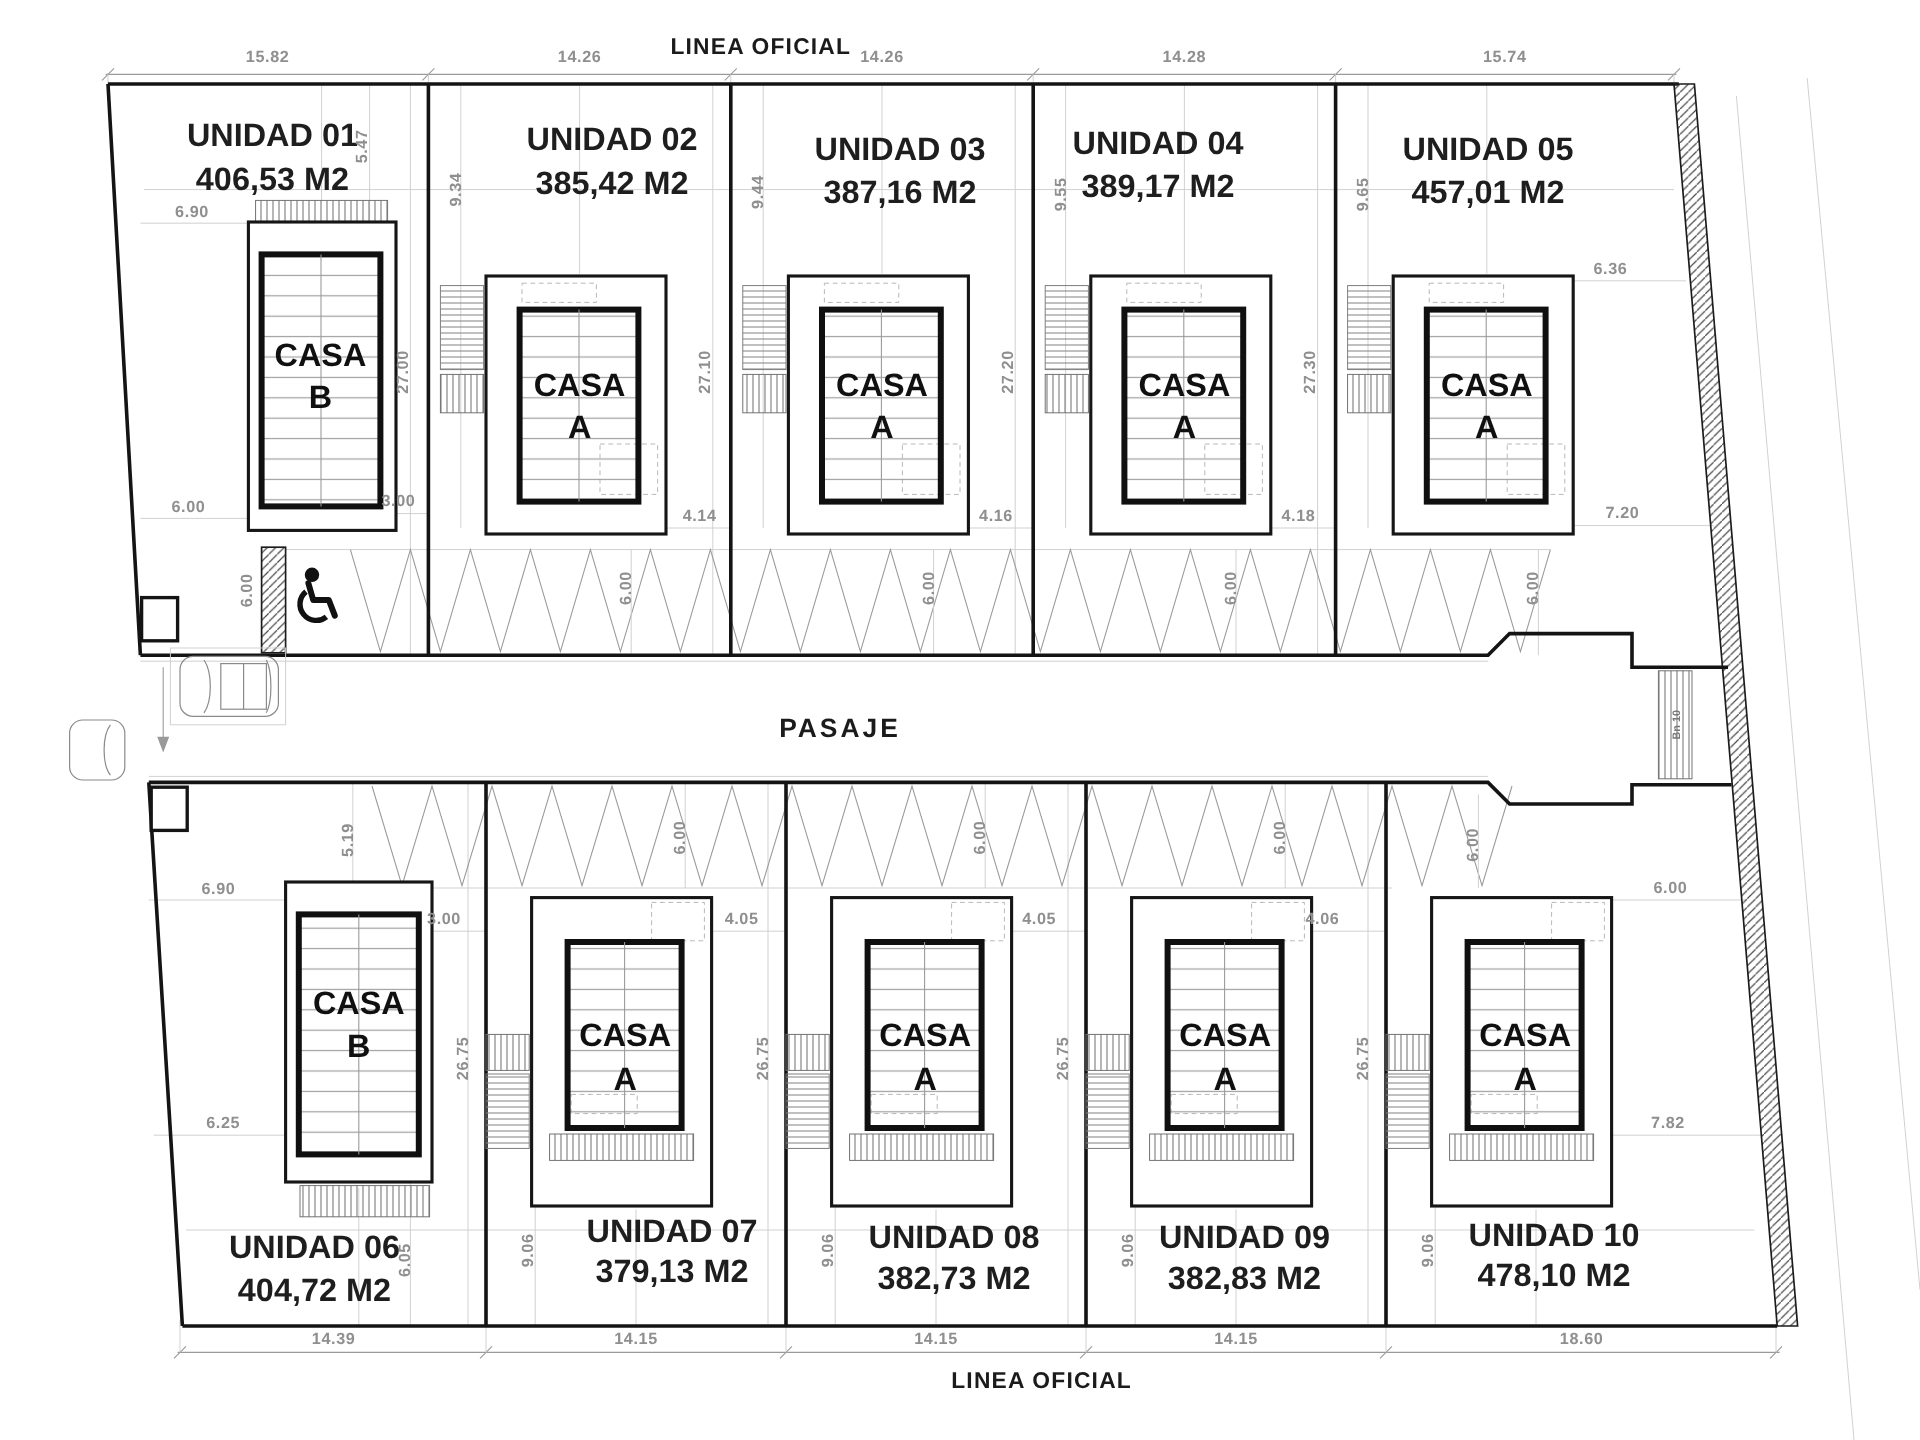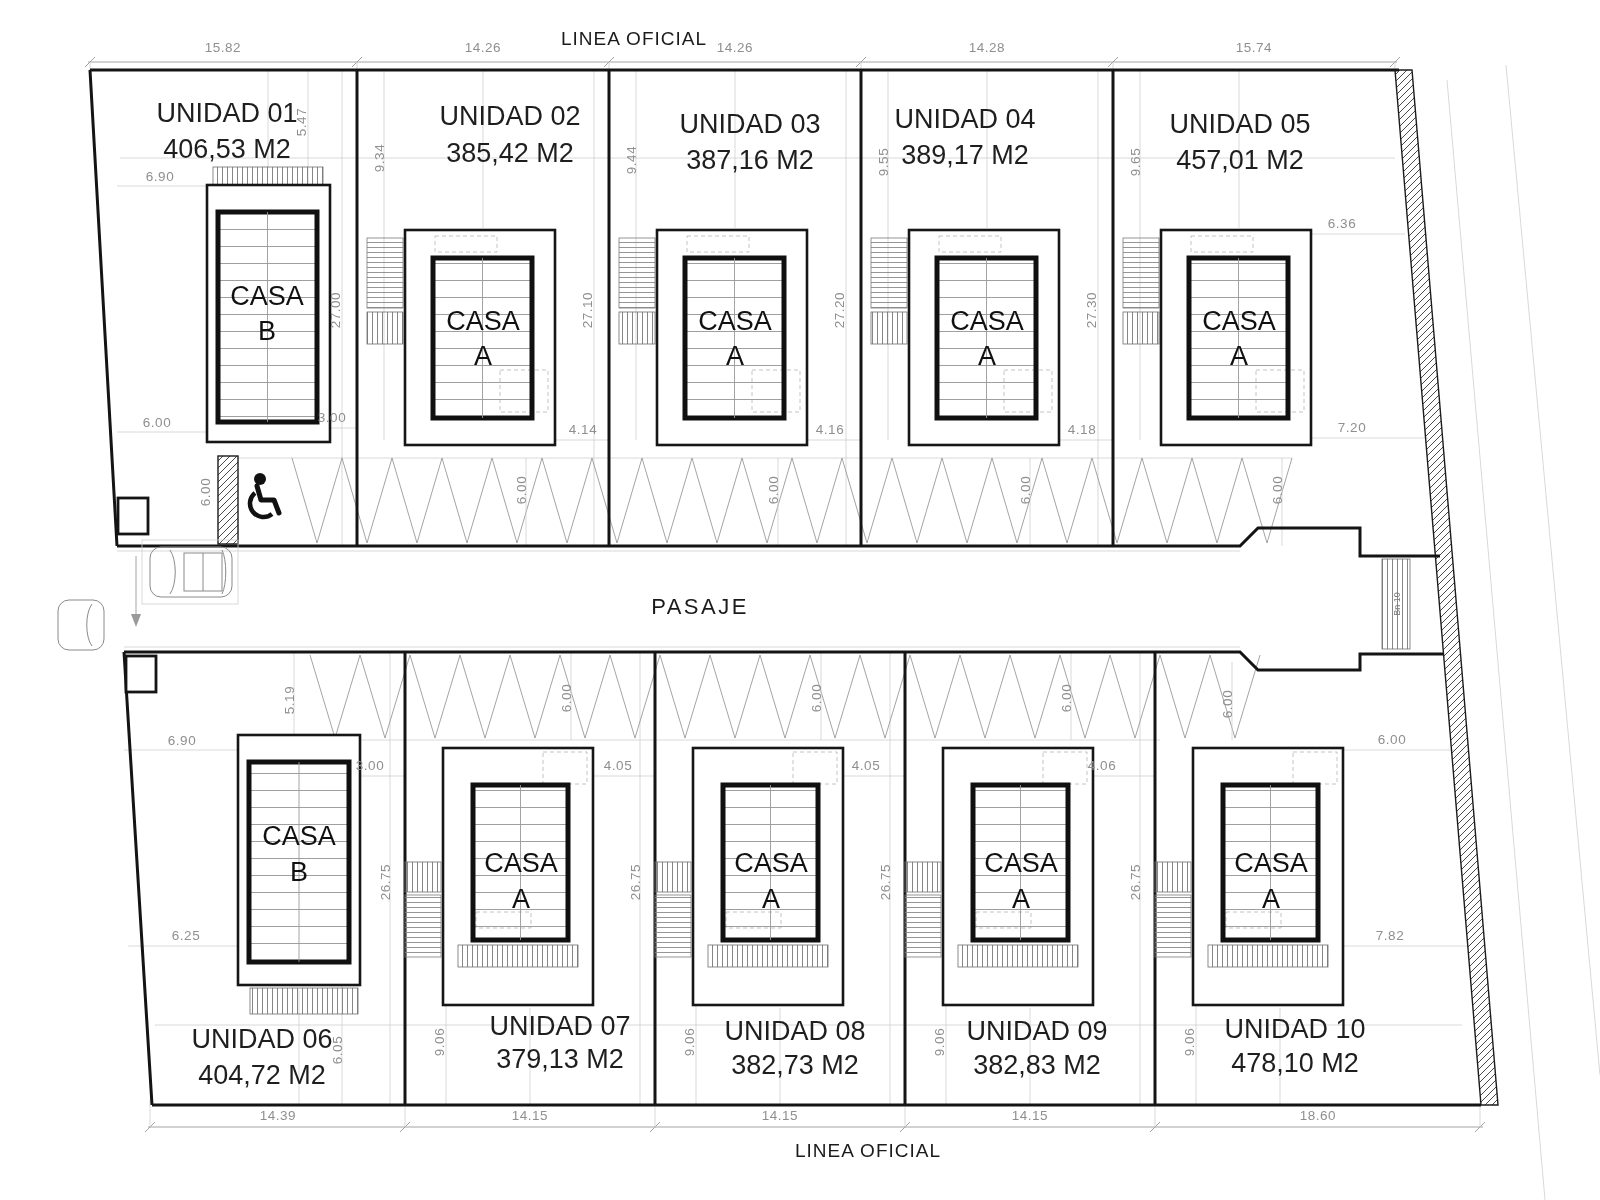--- a/index.html
+++ b/index.html
@@ -1,16 +1,16 @@
 <!DOCTYPE html>
 <html><head>
 <meta charset="utf-8">
 <style>
   html,body{margin:0;padding:0;background:#fff;}
-  .canvas{width:1600px;height:1200px;background:#fff;position:relative;overflow:hidden;}
+  .canvas{width:1600px;height:1200px;background:#fff;position:relative;overflow:hidden;font-weight:bold;}
   svg{display:block;}
   text{font-family:"Liberation Sans","DejaVu Sans",sans-serif;}
   .t-thick{stroke:#141414;stroke-width:3;fill:none;}
   .t-wall{stroke:#161616;stroke-width:2.6;fill:#ffffff;}
   .t-inner{stroke:#101010;stroke-width:5;fill:url(#pat-roof);}
   .t-thin{stroke:#9a9a9a;stroke-width:0.9;fill:none;}
   .t-faint{stroke:#cfcfcf;stroke-width:0.8;fill:none;}
   .t-dash{stroke:#b5b5b5;stroke-width:0.8;fill:none;stroke-dasharray:4 3;}
   .hatchv{fill:url(#pat-v);stroke:#6e6e6e;stroke-width:0.8;}
   .hatchh{fill:url(#pat-h);stroke:#7a7a7a;stroke-width:0.8;}

